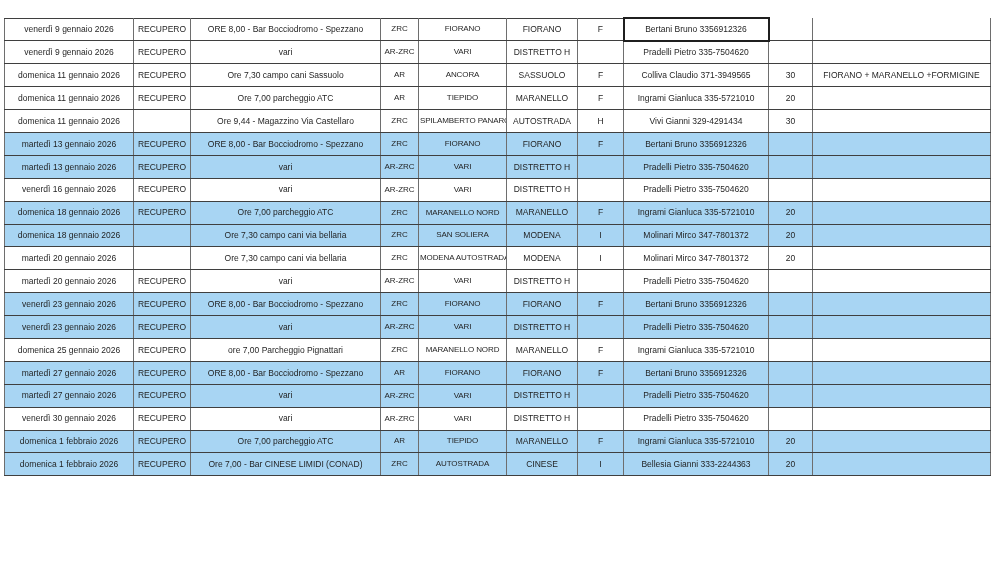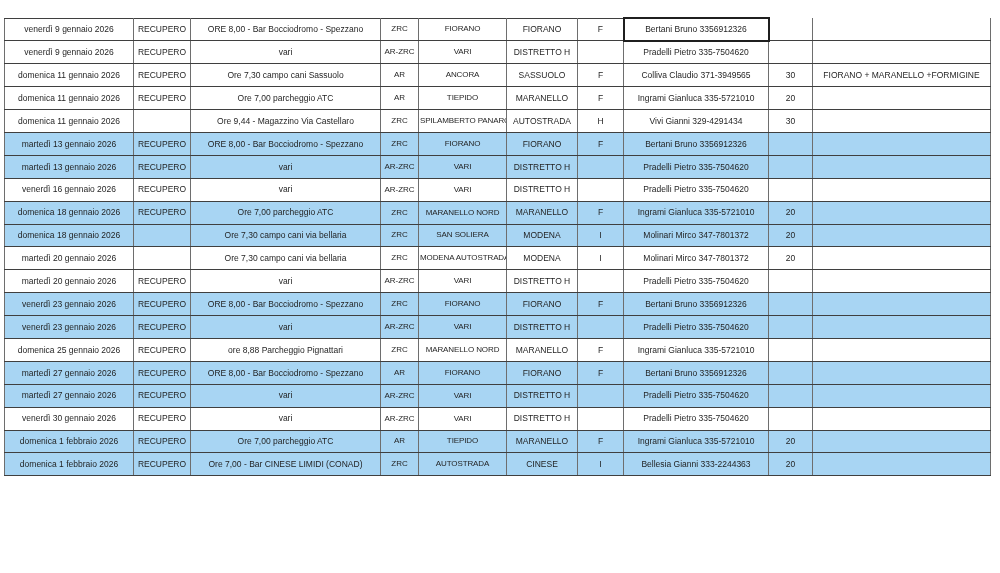--- a/index.html
+++ b/index.html
@@ -237,21 +237,21 @@
           <td class="col-zone">VARI</td>
           <td class="col-district">DISTRETTO H</td>
           <td class="col-letter"></td>
           <td class="col-contact">Pradelli Pietro 335-7504620</td>
           <td class="col-count"></td>
           <td class="col-note"></td>
         </tr>
         <tr>
           <td class="col-date">domenica 25 gennaio 2026</td>
           <td class="col-recupero">RECUPERO</td>
-          <td class="col-meeting">ore 8,88 Parcheggio Pignattari</td>
+          <td class="col-meeting">ore 7,00 Parcheggio Pignattari</td>
           <td class="col-code">ZRC</td>
           <td class="col-zone">MARANELLO NORD</td>
           <td class="col-district">MARANELLO</td>
           <td class="col-letter">F</td>
           <td class="col-contact">Ingrami Gianluca 335-5721010</td>
           <td class="col-count"></td>
           <td class="col-note"></td>
         </tr>
         <tr class="hl">
           <td class="col-date">martedì 27 gennaio 2026</td>

